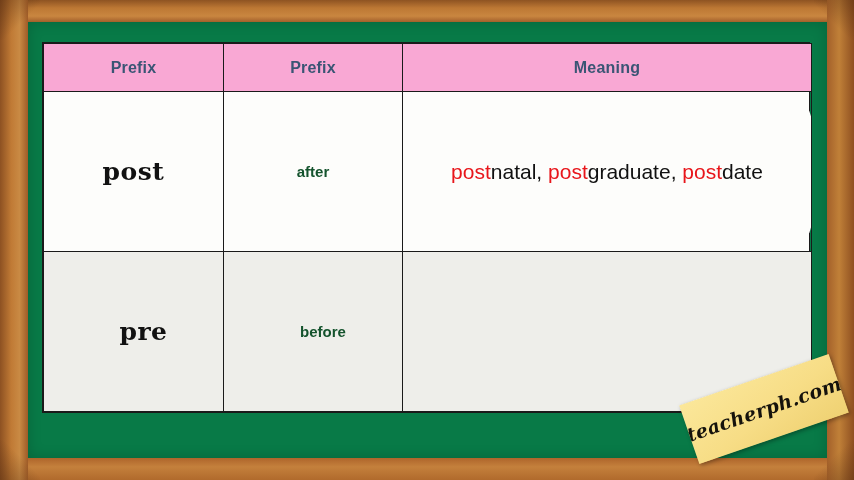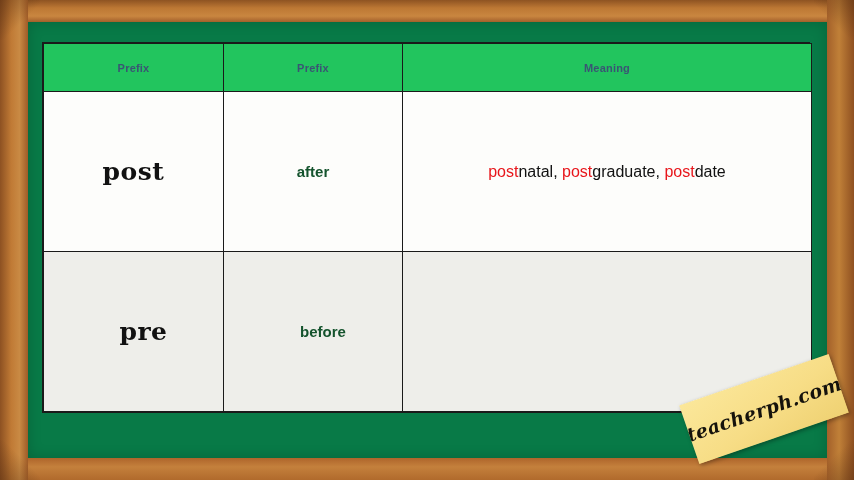--- a/index.html
+++ b/index.html
@@ -88,47 +88,47 @@
   table.prefix-table col.c3 { width: 409px; }
 
   table.prefix-table th,
   table.prefix-table td {
     border: 1.5px solid #1a1a1a;
     padding: 0;
     text-align: center;
     vertical-align: middle;
   }
   table.prefix-table thead th {
-    background: #22c55e;
+    background: #f9a8d4;
     height: 47px;
     color: #3a5574;
-    font-size: 11px;
+    font-size: 16px;
     font-weight: bold;
     letter-spacing: .2px;
   }
   table.prefix-table tbody tr { height: 64.5px; }
-  table.prefix-table tbody tr.odd td  { background: #fdfdfb; }
+  table.prefix-table tbody tr.odd td  { background: #fdfdfb; border-radius: 32px; }
   table.prefix-table tbody tr.even td { background: #eeeeea; padding-left: 20px; }
 
   .cell-prefix {
     font-family: "DejaVu Serif", "Liberation Serif", serif;
     font-weight: bold;
     font-size: 25px;
     color: #111;
     letter-spacing: .5px;
   }
   .cell-meaning {
     font-family: "Liberation Sans", sans-serif;
     font-weight: bold;
     font-size: 15px;
     color: #14532d;
   }
   .cell-example {
     font-family: "Liberation Sans", sans-serif;
-    font-size: 16px;
+    font-size: 21px;
     color: #111;
     white-space: nowrap;
   }
   .cell-example .hl { color: #e8161b; }
 
   
   .watermark {
     position: absolute;
     left: 685px;
     top: 378px;

